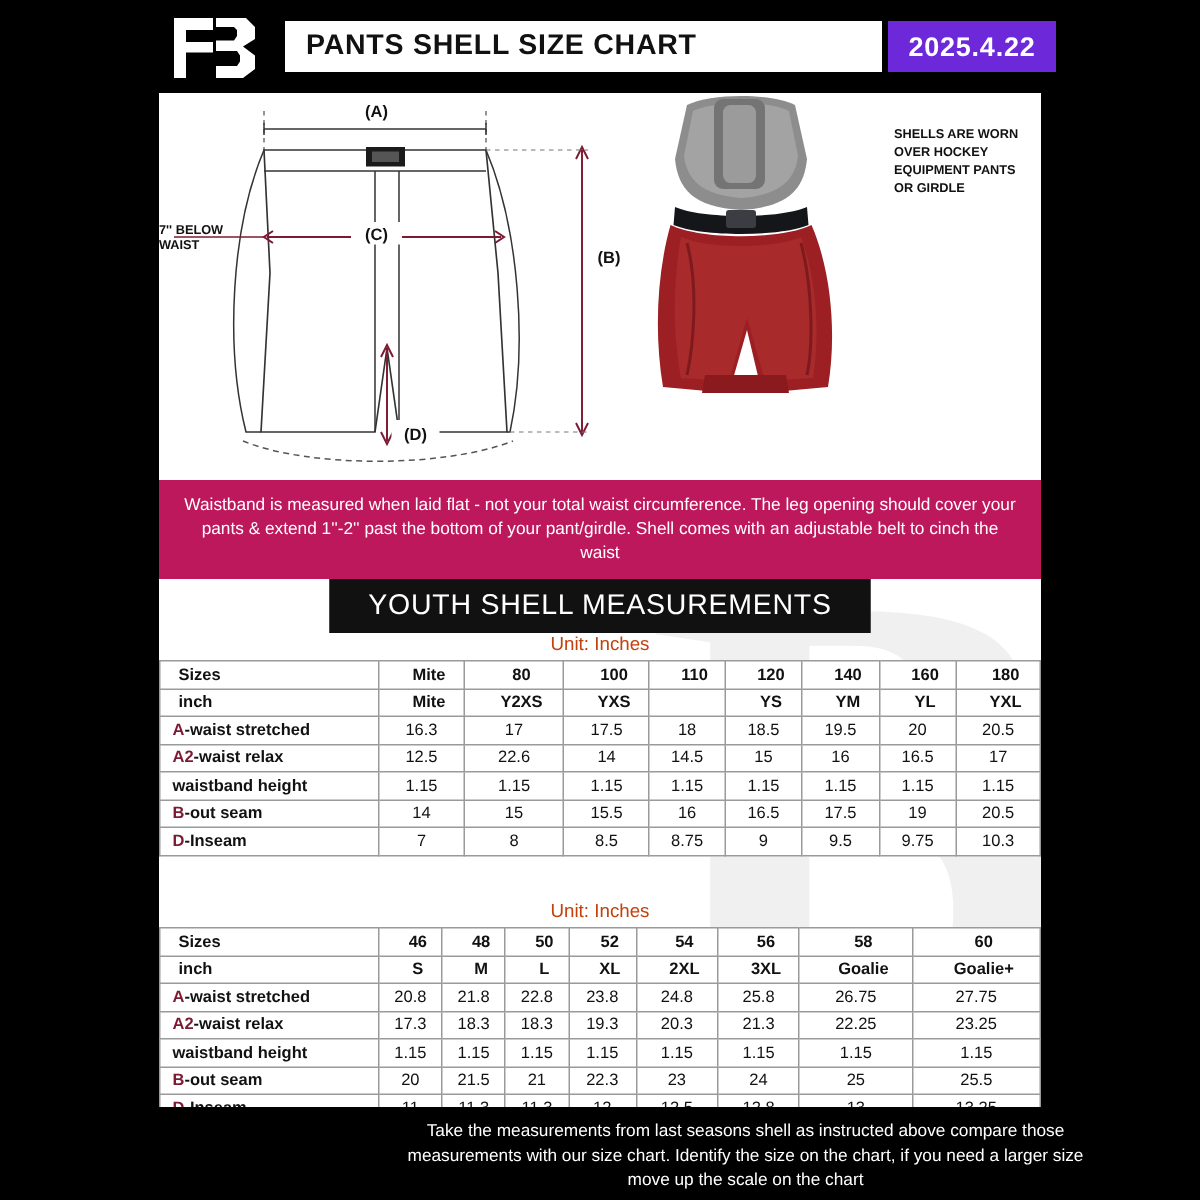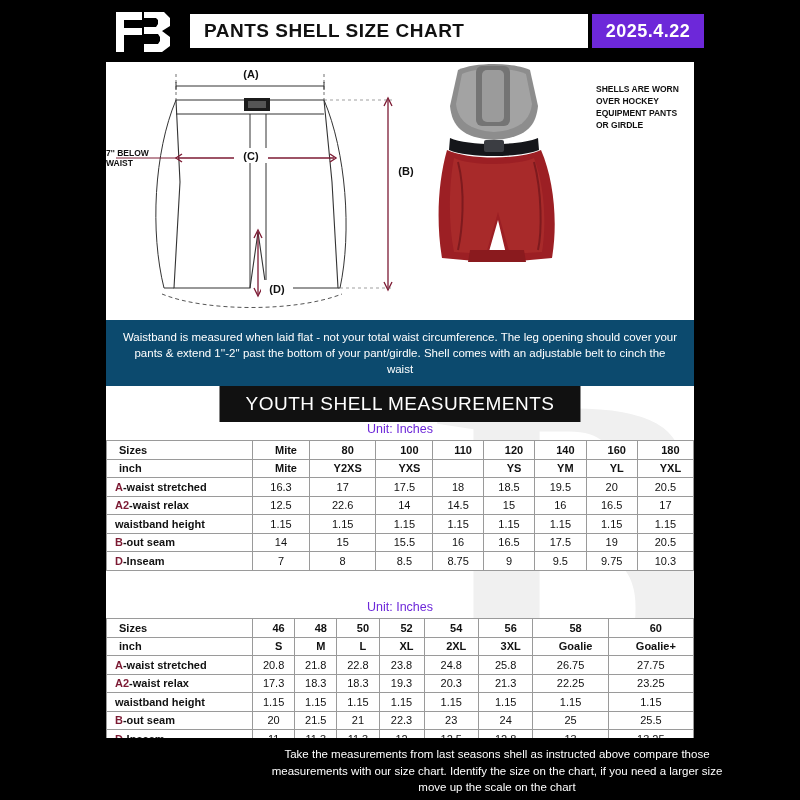--- a/index.html
+++ b/index.html
@@ -62,40 +62,40 @@
 
   
   .diagram {
     position: absolute; left: 106px; top: 62px; width: 588px; height: 258px;
     z-index: 2;
   }
 
   
   .note-band {
     position: absolute; left: 106px; top: 320px; width: 588px; height: 66px;
-    background: #0c4a6e; z-index: 3;
+    background: #be185d; z-index: 3;
     display: flex; align-items: center; justify-content: center;
   }
   .note-band p {
     margin: 0; padding: 0 14px;
     text-align: center; color: #ffffff;
     font-size: 11.5px; line-height: 1.42;
   }
 
   
   .section-pill {
     position: absolute; left: 50%; transform: translateX(-50%);
     background: #111111; color: #ffffff;
     padding: 7px 26px;
     font-size: 19px; font-weight: normal; letter-spacing: .5px;
     z-index: 4; white-space: nowrap;
   }
   .unit-line {
     position: absolute; left: 0; width: 800px; text-align: center;
-    font-size: 12.5px; color: #6d28d9; z-index: 4;
+    font-size: 12.5px; color: #c2410c; z-index: 4;
   }
 
   
   table.size-table {
     position: absolute; z-index: 4;
     border-collapse: collapse;
     background: #ffffff;
     font-size: 11px;
   }
   table.size-table td {

